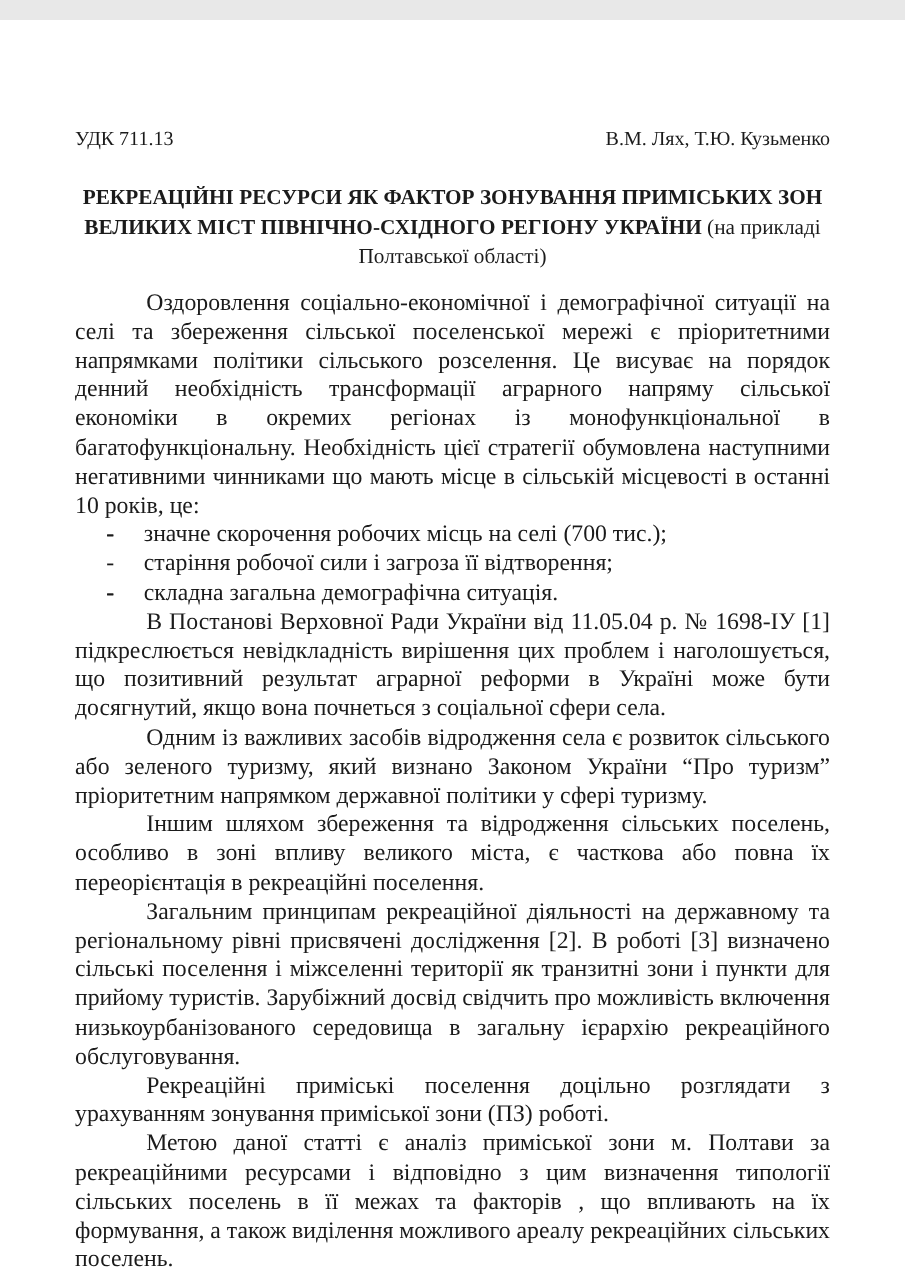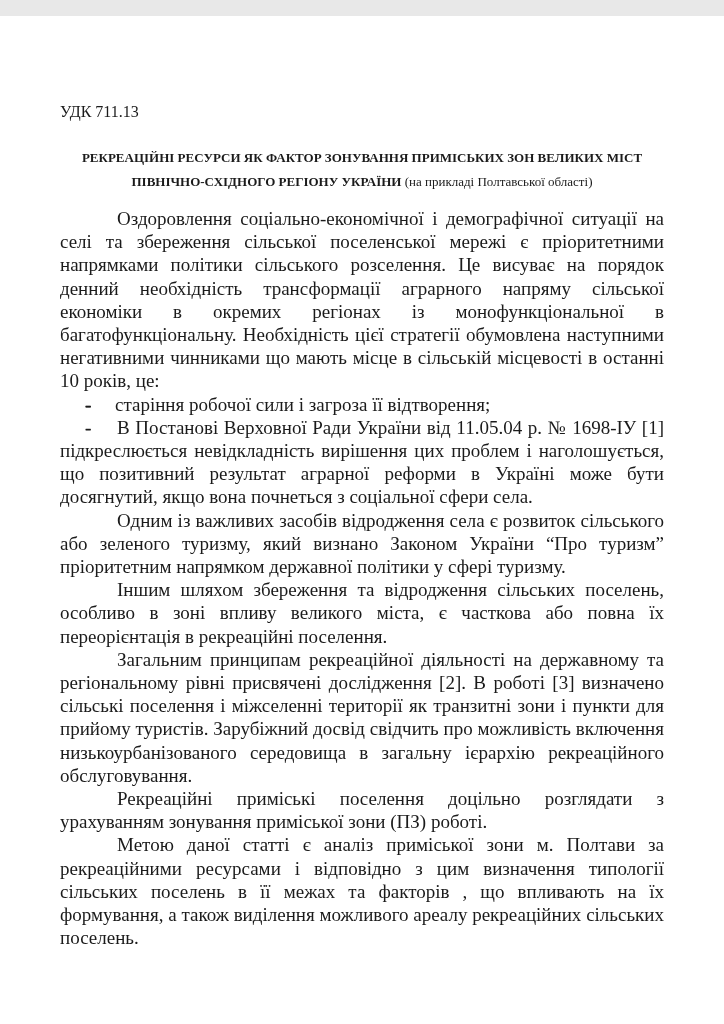--- a/index.html
+++ b/index.html
@@ -23,21 +23,21 @@
   .header-row {
     display: flex;
     justify-content: space-between;
     align-items: baseline;
     font-size: 16px;
     line-height: 20px;
   }
   .doc-title {
     margin: 24px 0 14px 0;
     text-align: center;
-    font-size: 13px;
+    font-size: 17px;
     line-height: 23.5px;
     font-weight: normal;
   }
   .doc-title .bold { font-weight: bold; }
   .body-text {
     font-size: 19px;
     line-height: 23.2px;
     text-align: justify;
   }
   .body-text p {
@@ -57,35 +57,36 @@
   }
 </style>
 </head>
 <body>
 
 <div class="page">
   <div class="content">
 
     <div class="header-row">
       <span>УДК 711.13</span>
+      <span>В.М. Лях, Т.Ю. Кузьменко</span>
     </div>
 
     <div class="doc-title">
       <span class="bold">РЕКРЕАЦІЙНІ РЕСУРСИ ЯК ФАКТОР ЗОНУВАННЯ ПРИМІСЬКИХ ЗОН ВЕЛИКИХ МІСТ ПІВНІЧНО-СХІДНОГО РЕГІОНУ УКРАЇНИ</span><span> (на прикладі Полтавської області)</span>
     </div>
 
     <div class="body-text">
       <p>Оздоровлення соціально-економічної і демографічної ситуації на селі та збереження сільської поселенської мережі є пріоритетними напрямками політики сільського розселення. Це висуває на порядок денний необхідність трансформації аграрного напряму сільської економіки в окремих регіонах із монофункціональної в багатофункціональну. Необхідність цієї стратегії обумовлена наступними негативними  чинниками що мають місце в сільській місцевості в останні 10 років, це:</p>
 
       <div class="dash-list">
           <div class="dash-item"><span class="dash">-</span></div>
-          <div class="dash-item"><span class="dash">-</span></div>
+          <div class="dash-item"><span class="dash">-</span><span>значне скорочення робочих місць на селі (700 тис.);</span></div>
           <div class="dash-item"><span class="dash">-</span><span>старіння робочої сили і загроза її відтворення;</span></div>
           <div class="dash-item"><span class="dash">-</span></div>
-          <div class="dash-item"><span class="dash">-</span></div>
+          <div class="dash-item"><span class="dash">-</span><span>складна загальна демографічна ситуація.</span></div>
         </div>
 
       <div>
           <p>В Постанові Верховної Ради України від 11.05.04 р. № 1698-ІУ [1] підкреслюється невідкладність вирішення цих проблем і наголошується, що позитивний результат аграрної реформи в Україні може бути досягнутий, якщо вона почнеться з соціальної сфери села.</p>
           <p>Одним із важливих засобів відродження села є розвиток сільського або зеленого туризму, який визнано Законом України “Про туризм” пріоритетним напрямком державної політики у сфері туризму.</p>
           <p>Іншим шляхом збереження та відродження сільських поселень, особливо в зоні впливу великого міста, є часткова або повна їх переорієнтація в рекреаційні поселення.</p>
           <p>Загальним принципам рекреаційної діяльності на державному та регіональному рівні присвячені дослідження [2]. В роботі [3] визначено сільські поселення і міжселенні території як транзитні зони і пункти для прийому туристів. Зарубіжний досвід свідчить про можливість включення низькоурбанізованого середовища в загальну ієрархію рекреаційного обслуговування.</p>
           <p>Рекреаційні приміські поселення доцільно розглядати з урахуванням зонування приміської зони (ПЗ) роботі.</p>
           <p>Метою даної статті є аналіз приміської зони м. Полтави за рекреаційними ресурсами і відповідно з цим визначення типології сільських поселень в її межах та факторів , що впливають на їх формування, а також виділення  можливого ареалу рекреаційних сільських поселень.</p>
         </div>

